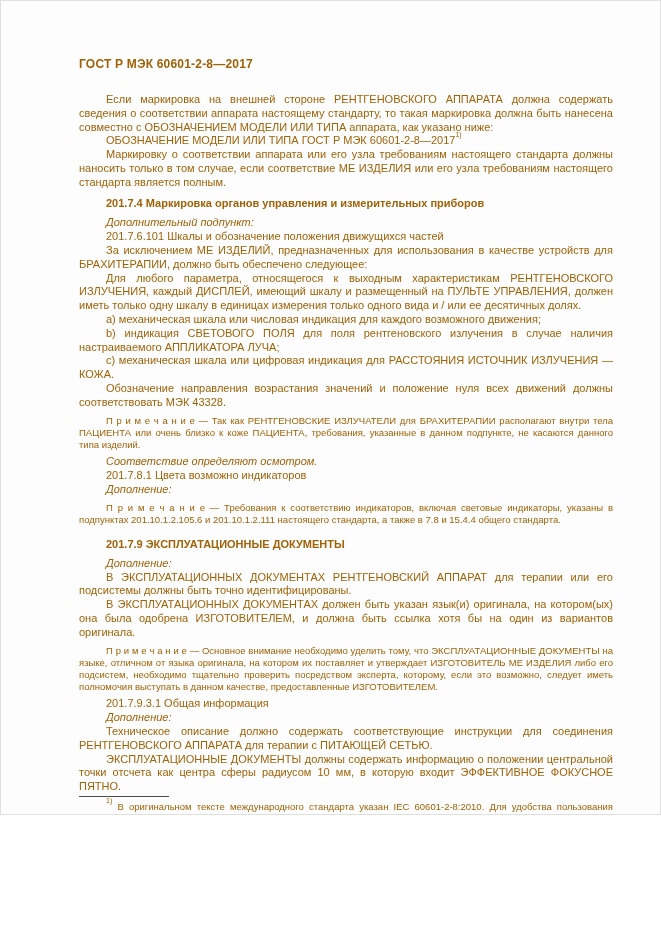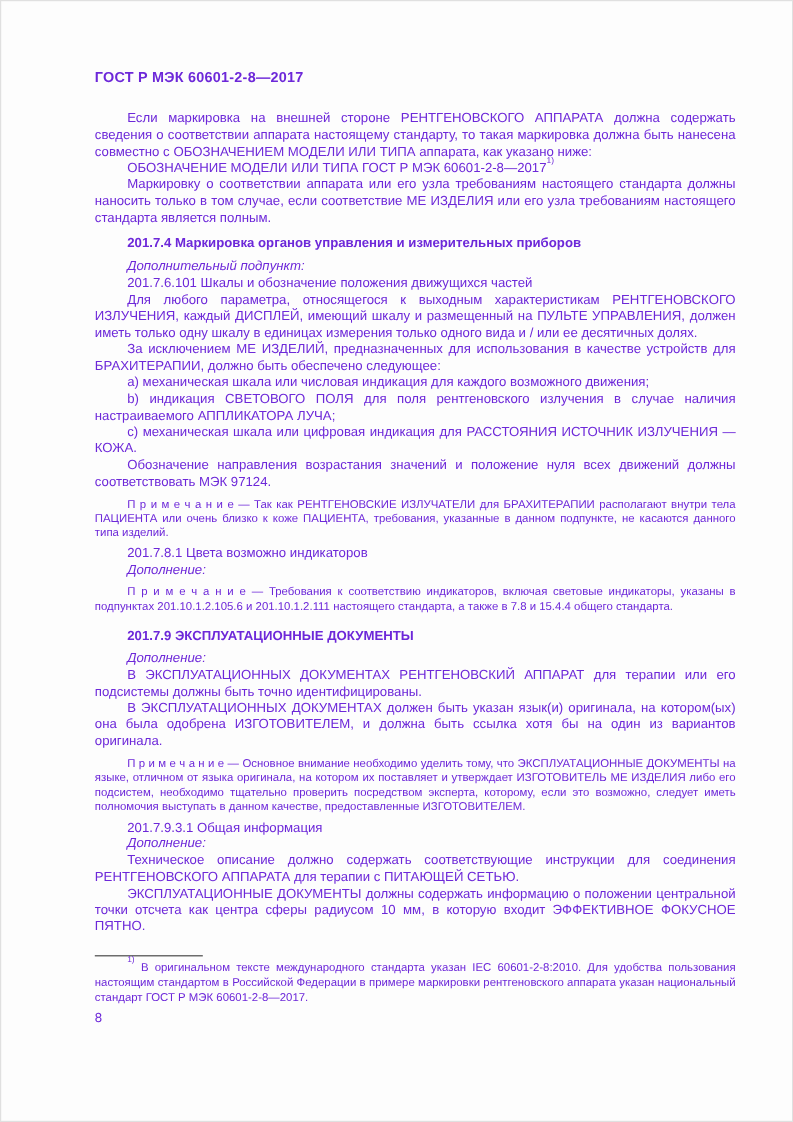--- a/index.html
+++ b/index.html
@@ -3,27 +3,27 @@
 <meta charset="utf-8">
 <style>
   html, body {
     margin: 0;
     padding: 0;
     background: #ffffff;
   }
   .page {
     position: relative;
     width: 661px;
-    height: 935px;
+    height: 815px;
     background: #fdfdfd;
     box-sizing: border-box;
     border: 1px solid #e0e0e0;
     overflow: hidden;
     font-family: "Liberation Sans", sans-serif;
-    color: #6d28d9;
+    color: #a16207;
   }
   .content {
     position: absolute;
     left: 78px;
     top: 56px;
     width: 534px;
   }
   .doc-header {
     font-size: 12px;
     font-weight: bold;
@@ -88,27 +88,28 @@
 
     <p class="doc-header">ГОСТ Р МЭК 60601-2-8—2017</p>
 
     <p class="bt p">Если маркировка на внешней стороне РЕНТГЕНОВСКОГО АППАРАТА должна содержать сведения о соответствии аппарата настоящему стандарту, то такая маркировка должна быть нанесена совместно с ОБОЗНАЧЕНИЕМ МОДЕЛИ ИЛИ ТИПА аппарата, как указано ниже:</p>
     <p class="bt ln"><span>ОБОЗНАЧЕНИЕ МОДЕЛИ ИЛИ ТИПА ГОСТ Р МЭК 60601-2-8—2017</span><sup class="fnmark">1)</sup></p>
     <p class="bt p">Маркировку о соответствии аппарата или его узла требованиям настоящего стандарта должны наносить только в том случае, если соответствие МЕ ИЗДЕЛИЯ или его узла требованиям настоящего стандарта является полным.</p>
 
     <p class="bt h1">201.7.4 Маркировка органов управления и измерительных приборов</p>
     <p class="bt ln it">Дополнительный подпункт:</p>
     <p class="bt ln">201.7.6.101 Шкалы и обозначение положения движущихся частей</p>
+    <p class="bt p">За исключением МЕ ИЗДЕЛИЙ, предназначенных для использования в качестве устройств для БРАХИТЕРАПИИ, должно быть обеспечено следующее:</p>
     <p class="bt p">Для любого параметра, относящегося к выходным характеристикам РЕНТГЕНОВСКОГО ИЗЛУЧЕНИЯ, каждый ДИСПЛЕЙ, имеющий шкалу и размещенный на ПУЛЬТЕ УПРАВЛЕНИЯ, должен иметь только одну шкалу в единицах измерения только одного вида и / или ее десятичных долях.</p>
-    <p class="bt p">За исключением МЕ ИЗДЕЛИЙ, предназначенных для использования в качестве устройств для БРАХИТЕРАПИИ, должно быть обеспечено следующее:</p>
     <p class="bt p">a) механическая шкала или числовая индикация для каждого возможного движения;</p>
     <p class="bt p">b) индикация СВЕТОВОГО ПОЛЯ для поля рентгеновского излучения в случае наличия настраиваемого АППЛИКАТОРА ЛУЧА;</p>
     <p class="bt p">c) механическая шкала или цифровая индикация для РАССТОЯНИЯ ИСТОЧНИК ИЗЛУЧЕНИЯ — КОЖА.</p>
-    <p class="bt p">Обозначение направления возрастания значений и положение нуля всех движений должны соответствовать МЭК 97124.</p>
+    <p class="bt p">Обозначение направления возрастания значений и положение нуля всех движений должны соответствовать МЭК 43328.</p>
     <p class="note">П р и м е ч а н и е — Так как РЕНТГЕНОВСКИЕ ИЗЛУЧАТЕЛИ для БРАХИТЕРАПИИ располагают внутри тела ПАЦИЕНТА или очень близко к коже ПАЦИЕНТА, требования, указанные в данном подпункте, не касаются данного типа изделий.</p>
+    <p class="bt ln it mt3">Соответствие определяют осмотром.</p>
     <p class="bt ln">201.7.8.1 Цвета возможно индикаторов</p>
     <p class="bt ln it">Дополнение:</p>
     <p class="note">П р и м е ч а н и е — Требования к соответствию индикаторов, включая световые индикаторы, указаны в подпунктах 201.10.1.2.105.6 и 201.10.1.2.111 настоящего стандарта, а также в 7.8 и 15.4.4 общего стандарта.</p>
 
     <p class="bt h2">201.7.9 ЭКСПЛУАТАЦИОННЫЕ ДОКУМЕНТЫ</p>
     <p class="bt ln it">Дополнение:</p>
     <p class="bt p">В ЭКСПЛУАТАЦИОННЫХ ДОКУМЕНТАХ РЕНТГЕНОВСКИЙ АППАРАТ для терапии или его подсистемы должны быть точно идентифицированы.</p>
     <p class="bt p">В ЭКСПЛУАТАЦИОННЫХ ДОКУМЕНТАХ должен быть указан язык(и) оригинала, на котором(ых) она была одобрена ИЗГОТОВИТЕЛЕМ, и должна быть ссылка хотя бы на один из вариантов оригинала.</p>
     <p class="note">П р и м е ч а н и е — Основное внимание необходимо уделить тому, что ЭКСПЛУАТАЦИОННЫЕ ДОКУМЕНТЫ на языке, отличном от языка оригинала, на котором их поставляет и утверждает ИЗГОТОВИТЕЛЬ МЕ ИЗДЕЛИЯ либо его подсистем, необходимо тщательно проверить посредством эксперта, которому, если это возможно, следует иметь полномочия выступать в данном качестве, предоставленные ИЗГОТОВИТЕЛЕМ.</p>
     <p class="bt ln mt3">201.7.9.3.1 Общая информация</p>

